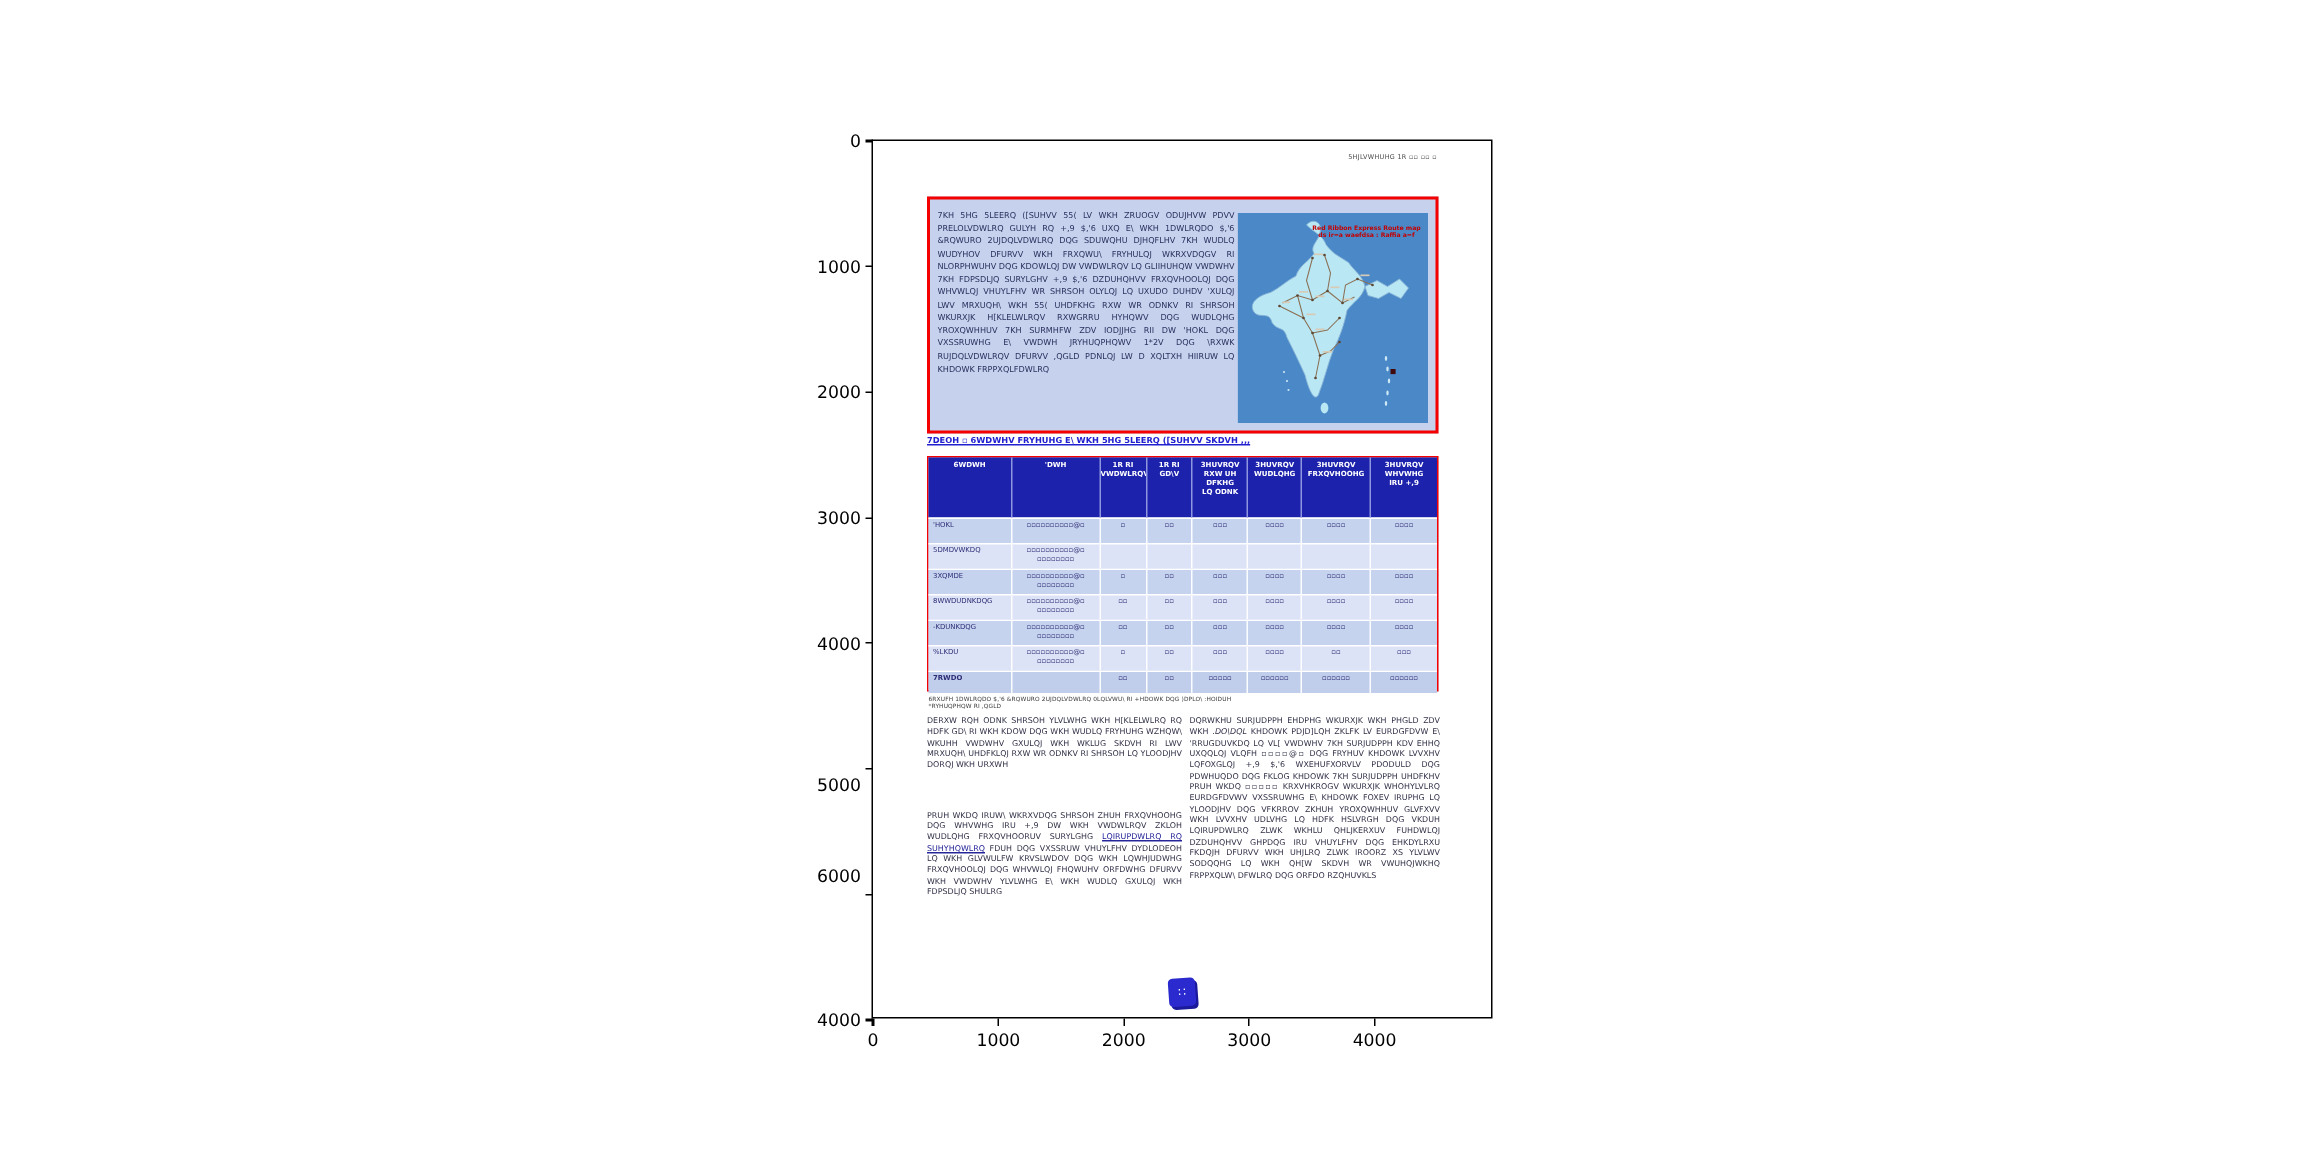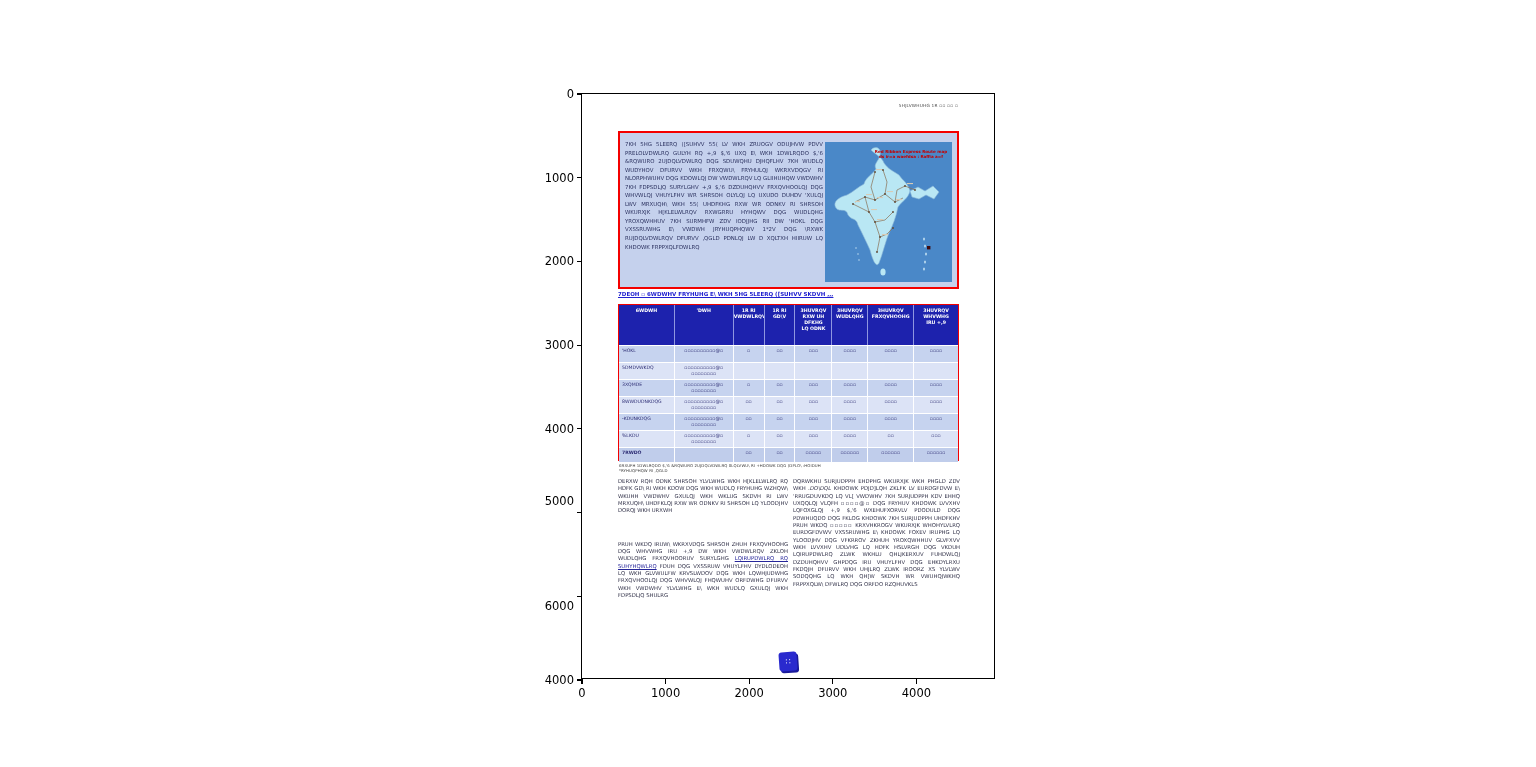--- a/index.html
+++ b/index.html
@@ -283,23 +283,23 @@
 <div class="ytick-label" style="top: -7px;">0</div>
     <div class="ytick-mark" style="top: -0.6px;"></div>
     <div class="ytick-label" style="top: 76.7143px;">1000</div>
     <div class="ytick-mark" style="top: 83.1143px;"></div>
     <div class="ytick-label" style="top: 160.429px;">2000</div>
     <div class="ytick-mark" style="top: 166.829px;"></div>
     <div class="ytick-label" style="top: 244.143px;">3000</div>
     <div class="ytick-mark" style="top: 250.543px;"></div>
     <div class="ytick-label" style="top: 327.857px;">4000</div>
     <div class="ytick-mark" style="top: 334.257px;"></div>
-    <div class="ytick-label" style="top: 400px;">5000</div>
+    <div class="ytick-label" style="top: 422px;">5000</div>
     <div class="ytick-mark" style="top: 417.971px;"></div>
-    <div class="ytick-label" style="top: 505px;">6000</div>
+    <div class="ytick-label" style="top: 483px;">6000</div>
     <div class="ytick-mark" style="top: 501.686px;"></div>
     <div class="ytick-label" style="top: 579px;">4000</div>
     <div class="ytick-mark" style="top: 585.4px;"></div>
     <div class="xtick-label" style="left: -30px; top: 592px;">0</div>
     <div class="xtick-mark" style="left: -0.6px; top: 585px;"></div>
     <div class="xtick-label" style="left: 53.6px; top: 592px;">1000</div>
     <div class="xtick-mark" style="left: 83px; top: 585px;"></div>
     <div class="xtick-label" style="left: 137.2px; top: 592px;">2000</div>
     <div class="xtick-mark" style="left: 166.6px; top: 585px;"></div>
     <div class="xtick-label" style="left: 220.8px; top: 592px;">3000</div>

